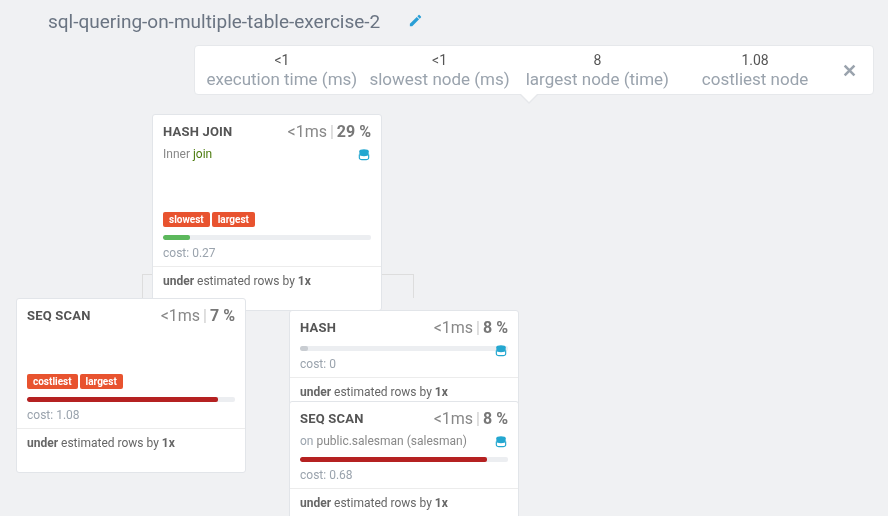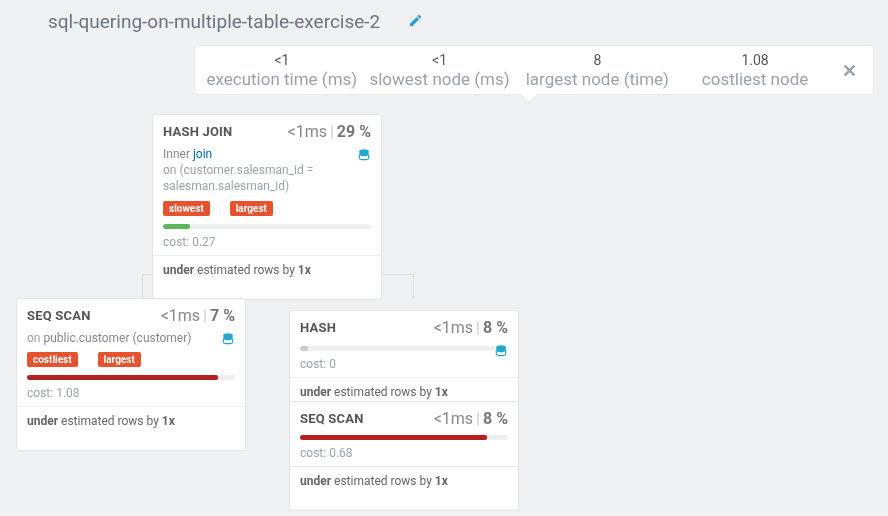--- a/index.html
+++ b/index.html
@@ -94,21 +94,21 @@
       position: relative;
       line-height: 1.35;
     }
     .disk-icon {
       position: absolute;
       right: 10px;
       top: 2px;
       color: #24a7d0;
       cursor: pointer;
     }
-    .tags { padding: 0 10px 6px; display: flex; gap: 20px; }
+    .tags { padding: 0 10px 6px; display: flex; gap: 2px; margin-top: 44px; }
     .tag {
       background: #e8532f;
       color: #fff;
       font-size: 10px;
       font-weight: 700;
       padding: 2px 6px;
       border-radius: 2px;
     }
     .bar-track {
       margin: 2px 10px 4px;
@@ -168,22 +168,21 @@
 
 <div class="connector" style="left:142px; top:274px; width:272px; height:24px; border-bottom:none;"></div>
 <div class="connector" style="left:414px; top:389px; width:0; height:12px;"></div>
 
 <div class="node" style="left:152px; top:114px;">
   <div class="node-header">
     <span class="node-name">HASH JOIN</span>
     <span class="node-meta"><span>&lt;1ms</span><span class="sep">|</span><span class="pct">29 %</span></span>
   </div>
   <div class="node-details">
-    <span>Inner </span><span style="color:#0369a1">join</span><br>
-    <span style="color:#9aa3ad">on (customer.salesman_id = salesman.salesman_id)</span>
+    <span>Inner </span><span style="color:#4d7c0f">join</span><br>
     <span class="disk-icon"><svg width="14" height="14" viewBox="0 0 24 24" fill="currentColor">
           <ellipse cx="12" cy="5" rx="8" ry="3"></ellipse>
           <path d="M4 5v6c0 1.66 3.58 3 8 3s8-1.34 8-3V5"></path>
           <path d="M4 11v6c0 1.66 3.58 3 8 3s8-1.34 8-3v-6" fill="none" stroke="currentColor" stroke-width="2"></path>
         </svg></span>
   </div>
   <div class="tags">
     <span class="tag">slowest</span>
     <span class="tag">largest</span>
   </div>
@@ -192,28 +191,20 @@
     </div>
   <div class="cost-line"><span>cost: </span><span>0.27</span></div>
   <div class="divider"></div>
   <div class="est-line"><span class="under">under</span><span> estimated rows by </span><span class="mult">1x</span></div>
 </div>
 
 <div class="node" style="left:16px; top:298px;">
   <div class="node-header">
     <span class="node-name">SEQ SCAN</span>
     <span class="node-meta"><span>&lt;1ms</span><span class="sep">|</span><span class="pct">7 %</span></span>
-  </div>
-  <div class="node-details">
-    <span style="color:#9aa3ad">on </span><span>public.customer (customer)</span>
-    <span class="disk-icon"><svg width="14" height="14" viewBox="0 0 24 24" fill="currentColor">
-          <ellipse cx="12" cy="5" rx="8" ry="3"></ellipse>
-          <path d="M4 5v6c0 1.66 3.58 3 8 3s8-1.34 8-3V5"></path>
-          <path d="M4 11v6c0 1.66 3.58 3 8 3s8-1.34 8-3v-6" fill="none" stroke="currentColor" stroke-width="2"></path>
-        </svg></span>
   </div>
   <div class="tags">
     <span class="tag">costliest</span>
     <span class="tag">largest</span>
   </div>
   <div class="bar-track">
       <div class="bar-fill bar-red" style="width:92%"></div>
     </div>
   <div class="cost-line"><span>cost: </span><span>1.08</span></div>
   <div class="divider"></div>
@@ -238,19 +229,27 @@
   <div class="cost-line"><span>cost: </span><span>0</span></div>
   <div class="divider"></div>
   <div class="est-line"><span class="under">under</span><span> estimated rows by </span><span class="mult">1x</span></div>
 </div>
 
 <div class="node" style="left:289px; top:401px;">
   <div class="node-header">
     <span class="node-name">SEQ SCAN</span>
     <span class="node-meta"><span>&lt;1ms</span><span class="sep">|</span><span class="pct">8 %</span></span>
   </div>
+  <div class="node-details">
+    <span style="color:#9aa3ad">on </span><span>public.salesman (salesman)</span>
+    <span class="disk-icon"><svg width="14" height="14" viewBox="0 0 24 24" fill="currentColor">
+          <ellipse cx="12" cy="5" rx="8" ry="3"></ellipse>
+          <path d="M4 5v6c0 1.66 3.58 3 8 3s8-1.34 8-3V5"></path>
+          <path d="M4 11v6c0 1.66 3.58 3 8 3s8-1.34 8-3v-6" fill="none" stroke="currentColor" stroke-width="2"></path>
+        </svg></span>
+  </div>
   <div class="bar-track">
       <div class="bar-fill bar-red" style="width:90%"></div>
     </div>
   <div class="cost-line"><span>cost: </span><span>0.68</span></div>
   <div class="divider"></div>
   <div class="est-line"><span class="under">under</span><span> estimated rows by </span><span class="mult">1x</span></div>
 </div>
 
 </body></html>

